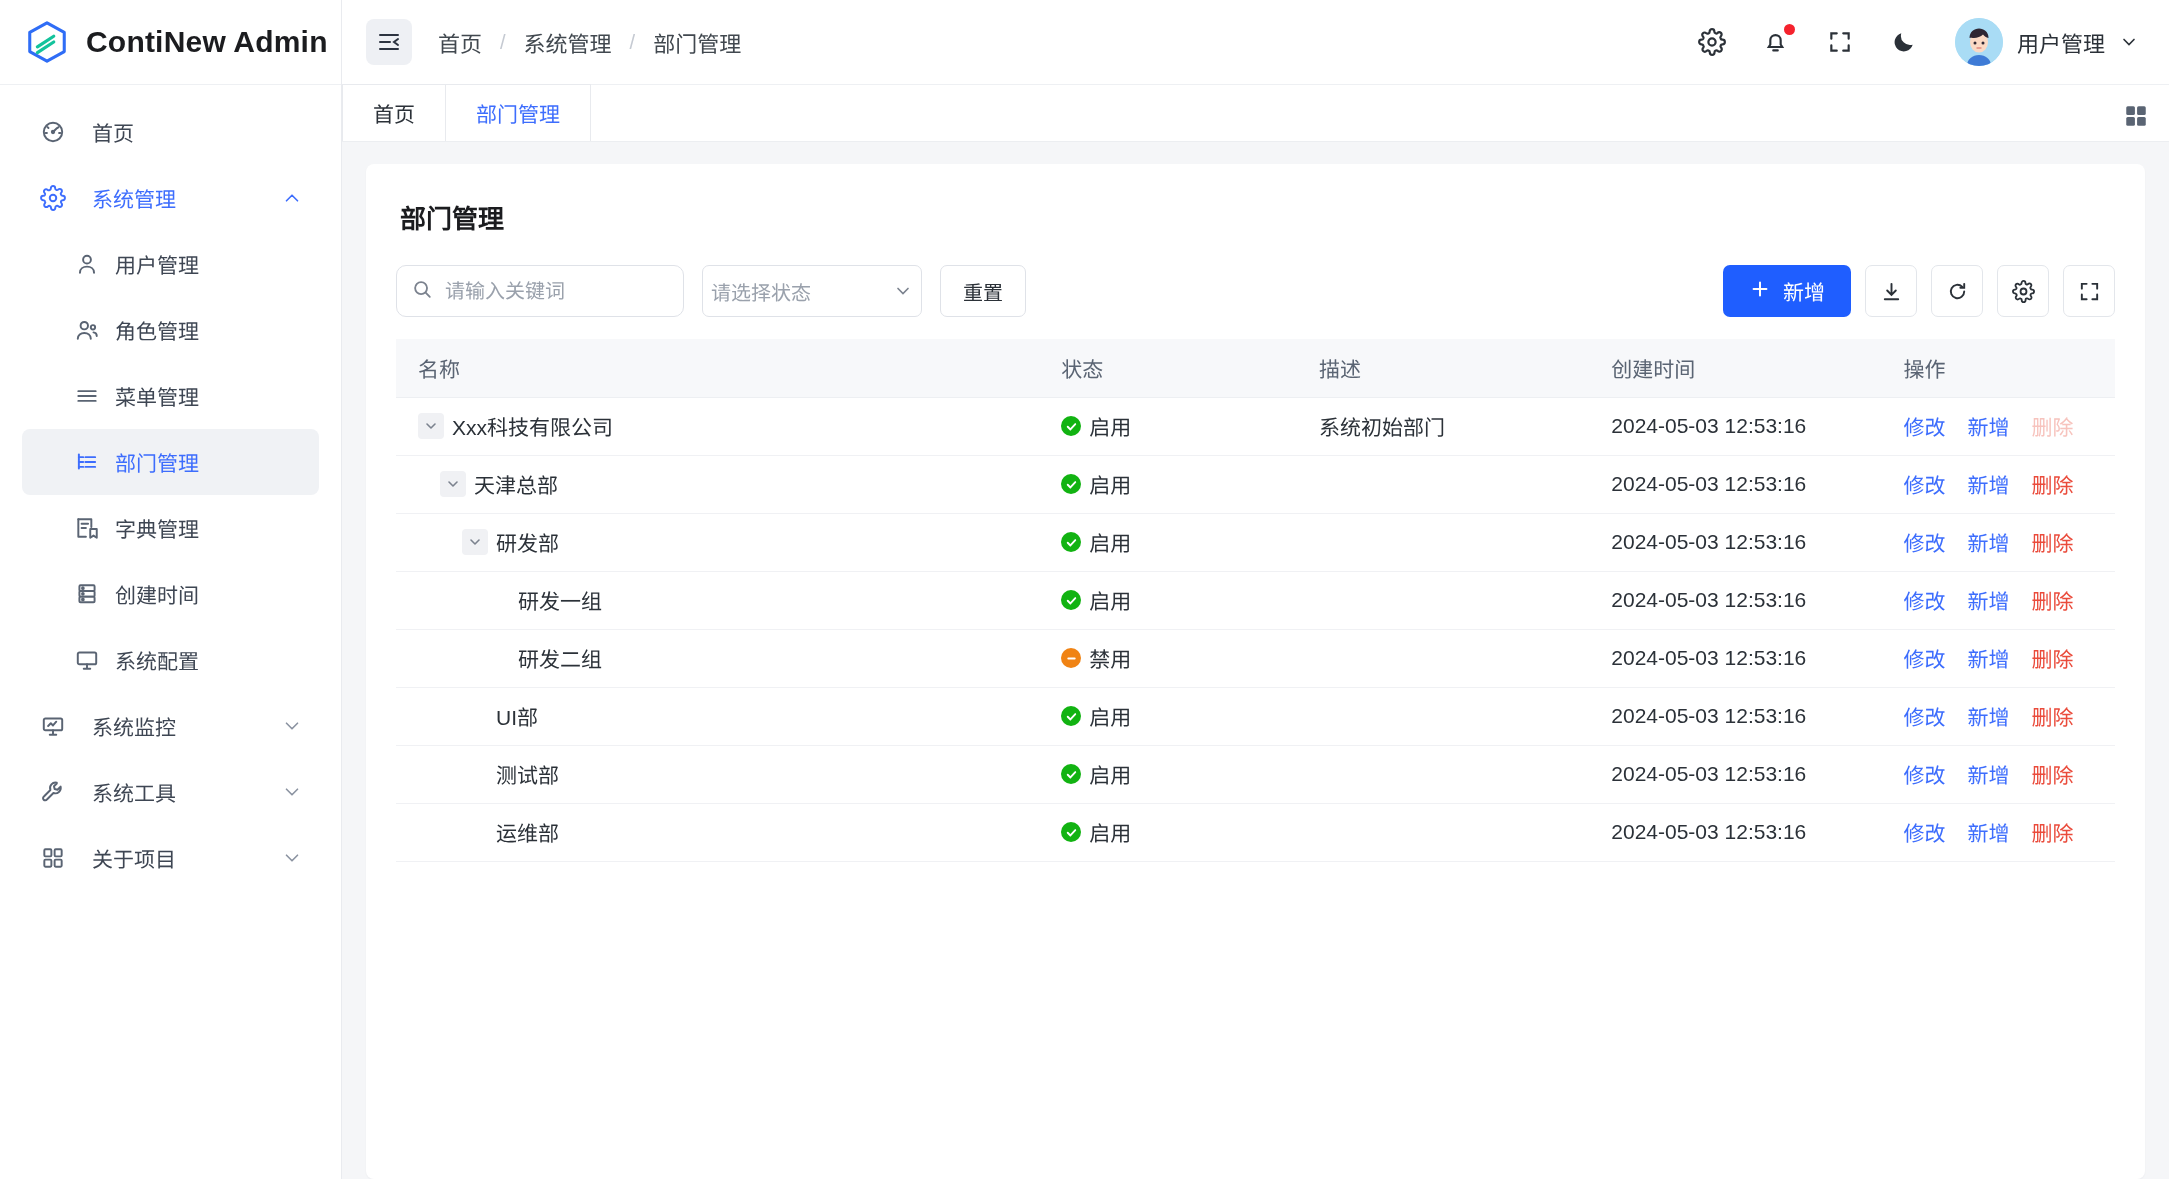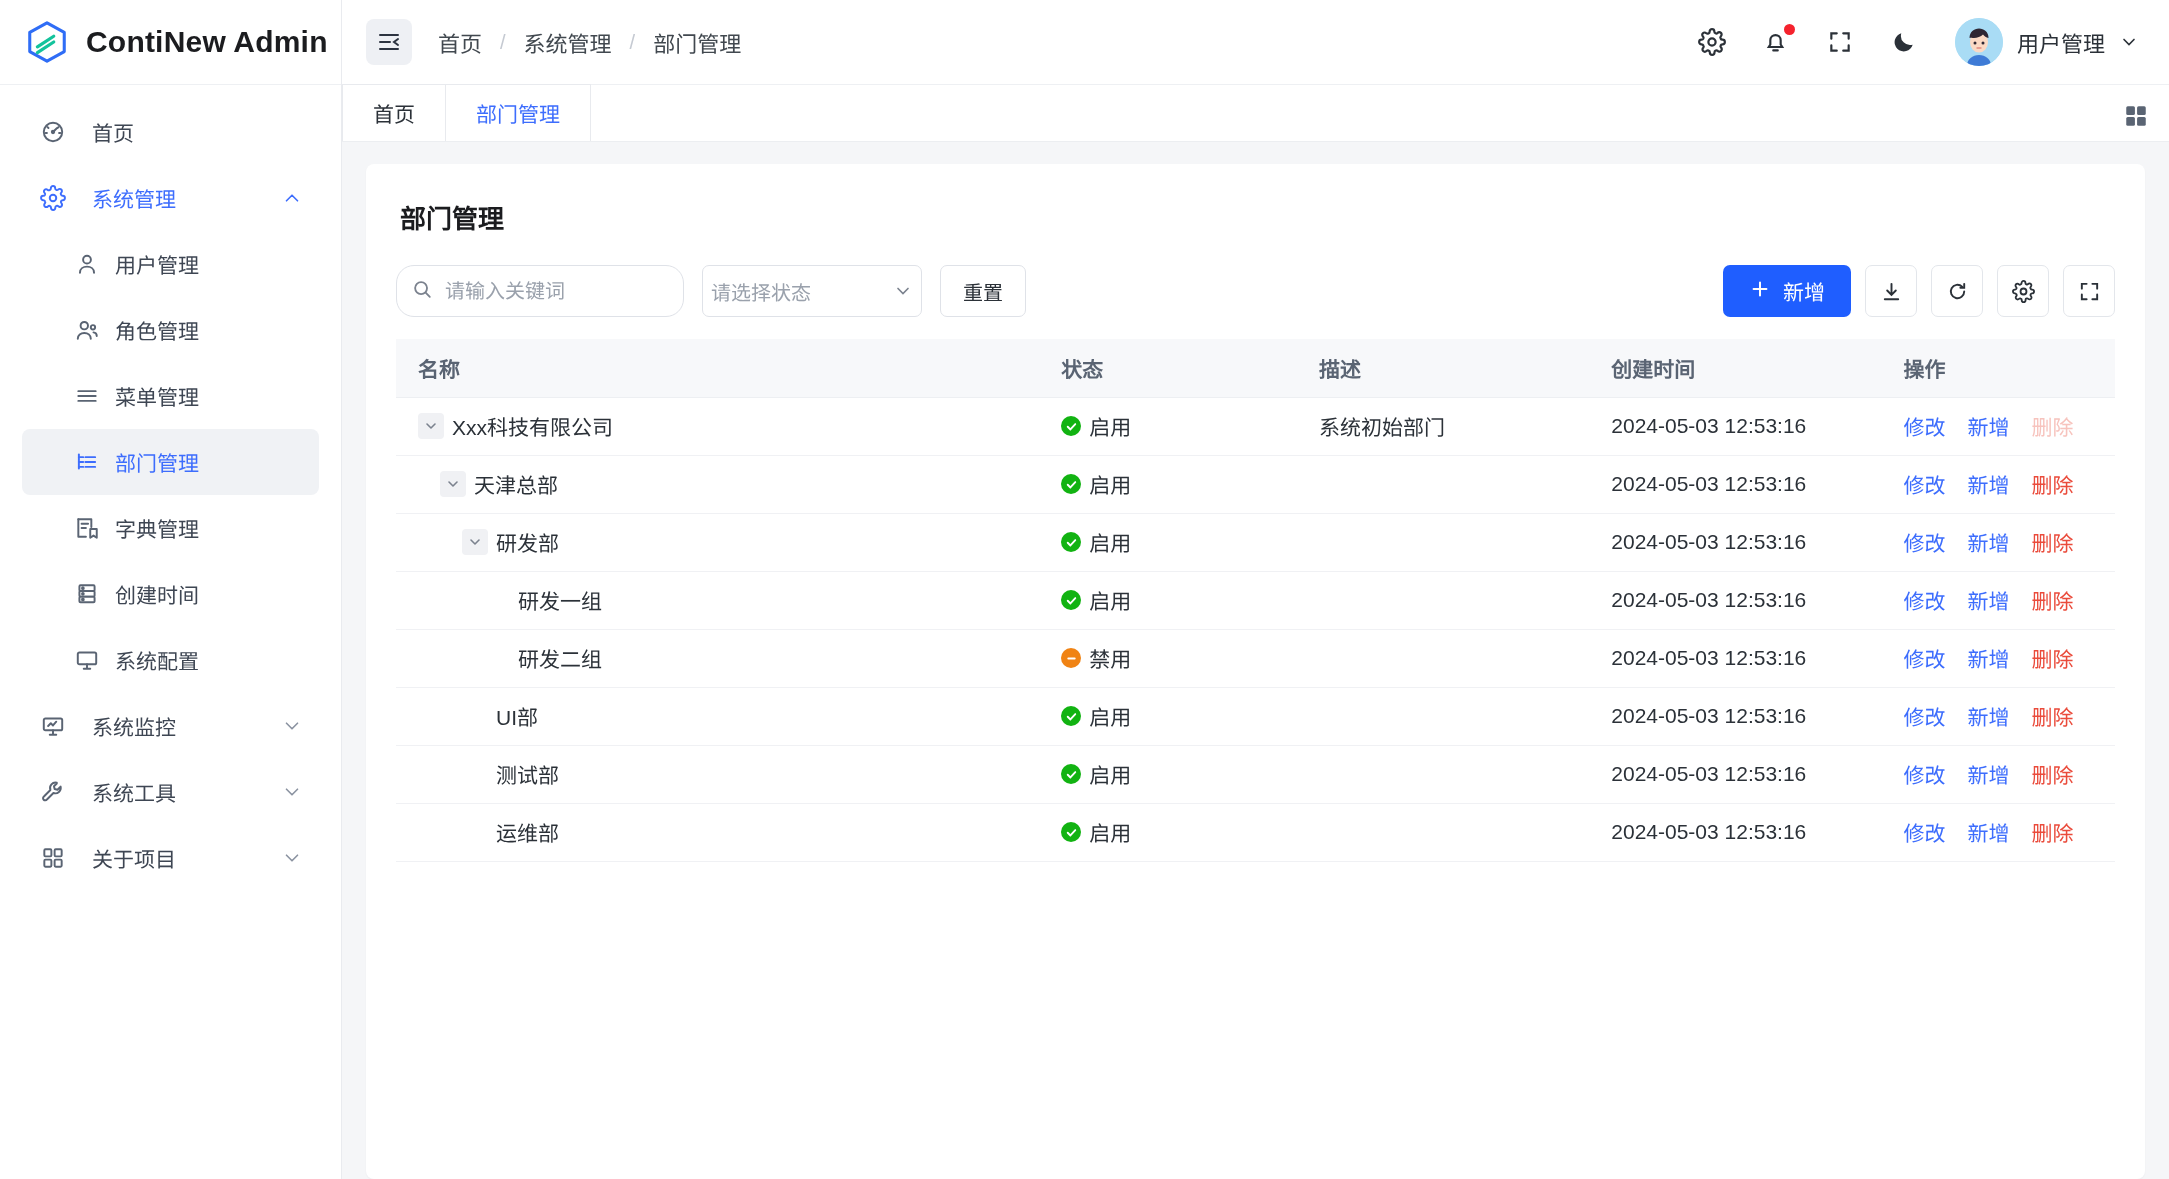--- a/index.html
+++ b/index.html
@@ -106,21 +106,21 @@
   .content { flex: 1 1 auto; padding: 22px 24px 0 24px; overflow: hidden; }
   .card {
     background: #fff; border-radius: 8px; height: 100%;
     padding: 26px 30px 0 30px;
     box-shadow: 0 1px 2px rgba(16,24,40,.04);
   }
   .card-title { font-size: 26px; color: #1b1c1f; margin: 8px 0 30px 4px; }
 
   .toolbar { display: flex; align-items: center; gap: 18px; margin-bottom: 22px; }
   .search-wrap {
-    width: 288px; height: 52px; border: 1px solid #dfe2e8; border-radius: 18px;
+    width: 288px; height: 52px; border: 1px solid #dfe2e8; border-radius: 10px;
     display: flex; align-items: center; padding: 0 14px; gap: 12px; background: #fff;
   }
   .search-wrap svg { flex: 0 0 auto; color: #7b828e; }
   .search-wrap input {
     border: none; outline: none; font-size: 20px; color: #2b3138; width: 100%;
     font-family: inherit; background: transparent;
   }
   .search-wrap input::placeholder { color: #9aa1ac; }
   .select-wrap {
     width: 220px; height: 52px; border: 1px solid #dfe2e8; border-radius: 7px;
@@ -140,21 +140,21 @@
     display: flex; align-items: center; gap: 12px; font-family: inherit;
   }
   .icon-btn {
     width: 52px; height: 52px; border: 1px solid #e3e6eb; border-radius: 7px; background: #fff;
     display: flex; align-items: center; justify-content: center; cursor: pointer; color: #2b3138;
   }
 
   
   table.dept { width: 100%; border-collapse: collapse; table-layout: fixed; }
   table.dept thead th {
-    background: #f7f8fa; text-align: left; font-weight: 700;
+    background: #f7f8fa; text-align: left; font-weight: 400;
     font-size: 21px; color: #5a6473; height: 58px; padding: 0 12px;
     border-bottom: 1px solid #edeff2;
   }
   table.dept thead th:first-child { padding-left: 22px; }
   table.dept tbody td {
     height: 58px; padding: 0 12px; font-size: 21px; color: #2b3138;
     border-bottom: 1px solid #f0f1f4;
   }
   table.dept tbody td:first-child { padding-left: 22px; }
   .col-name   { width: 38%; }

